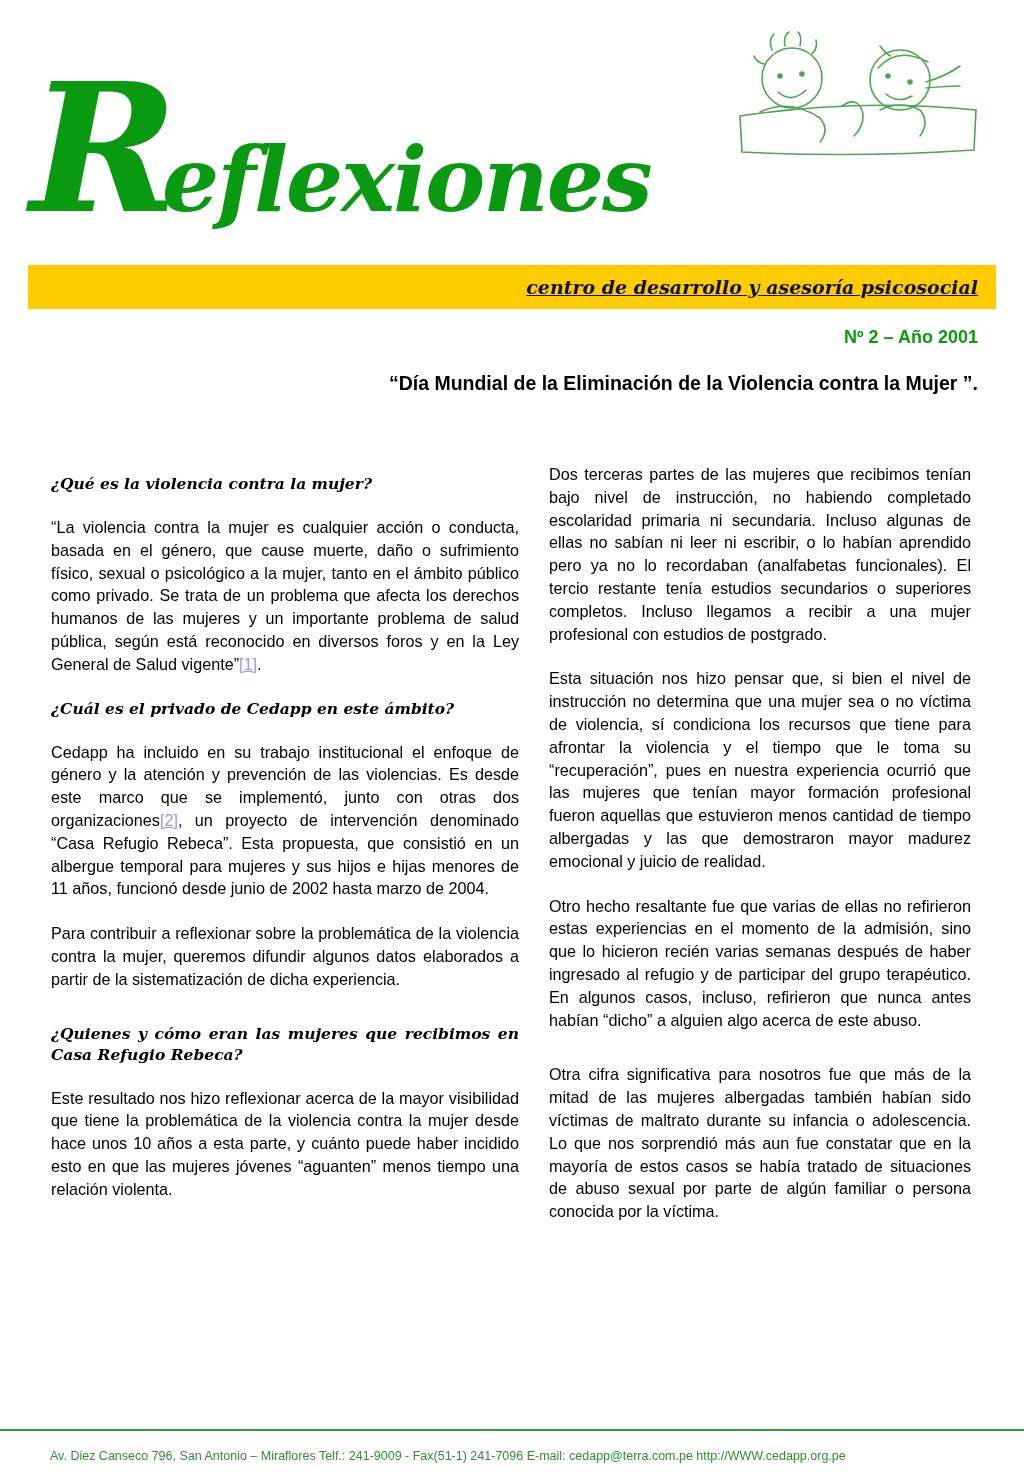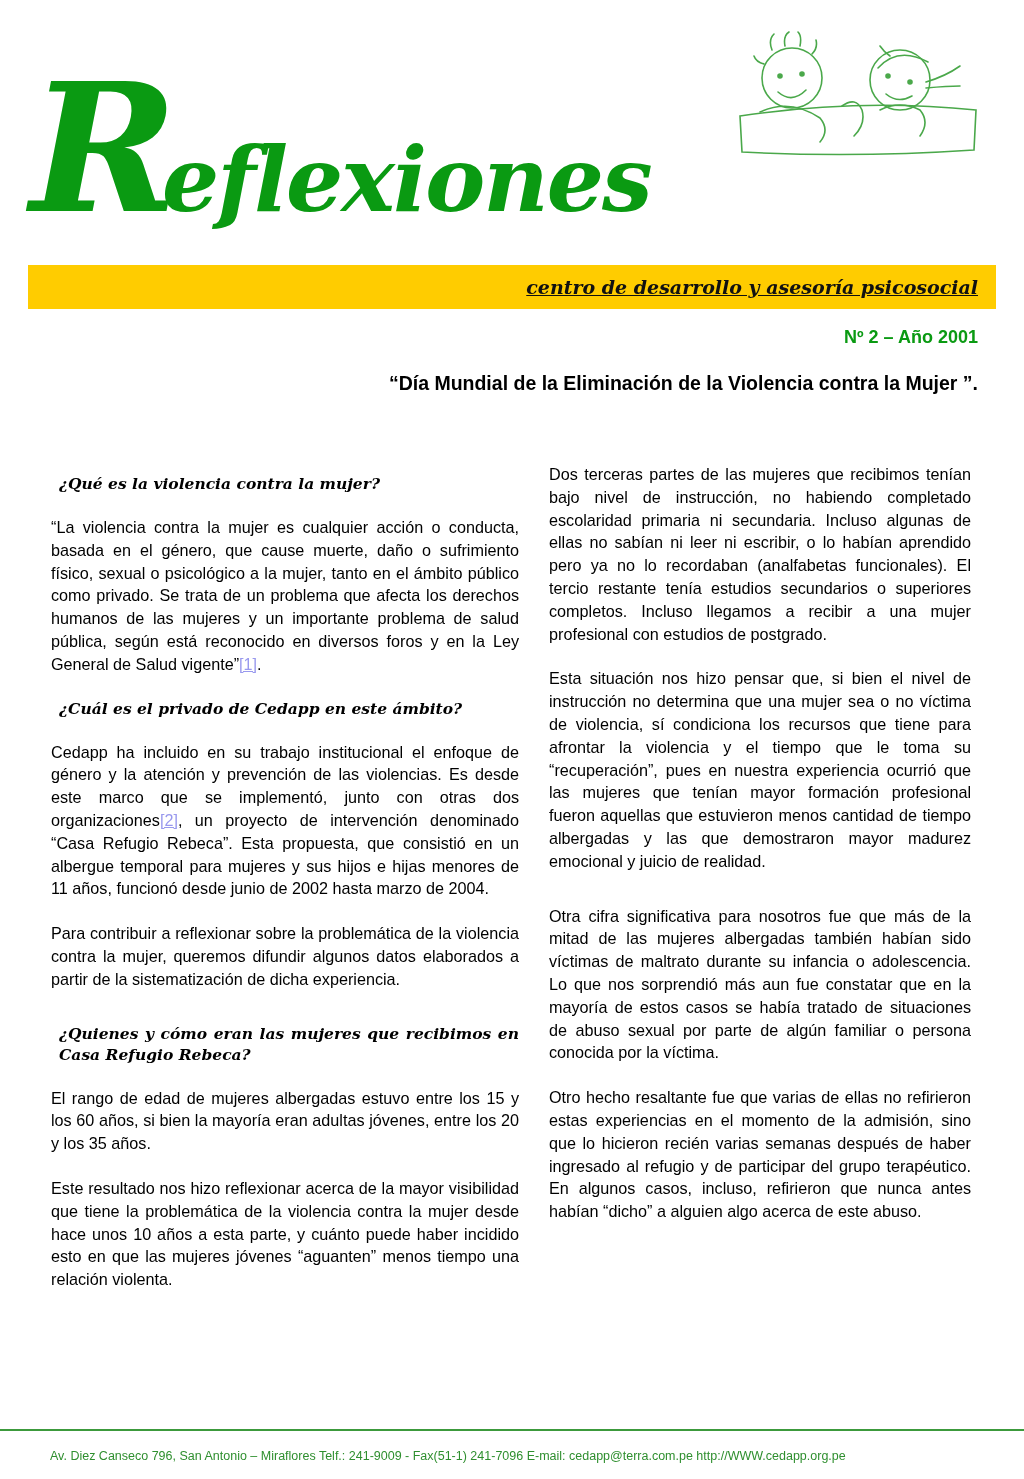--- a/index.html
+++ b/index.html
@@ -15,21 +15,21 @@
     .band { position: absolute; left: 28px; top: 265px; width: 968px; height: 44px; background: #ffcc00; }
     .band-text { position: absolute; right: 18px; top: 11px; font-family: "DejaVu Serif", serif; font-style: italic; font-weight: bold; font-size: 19px; color: #111; text-decoration: underline; }
 
     .issue { position: absolute; right: 46px; top: 327px; font-weight: bold; font-size: 18px; color: #0a9a12; }
     .doc-title { position: absolute; right: 46px; top: 372px; font-weight: bold; font-size: 19.5px; color: #000; }
 
     .col { position: absolute; top: 463px; font-size: 16.2px; line-height: 22.8px; text-align: justify; }
     .col.left { left: 51px; width: 468px; }
     .col.right { left: 549px; width: 422px; }
     .col p { margin: 0 0 22px 0; }
-    .col h3 { margin: 10px 0 22px 8px; font-family: "DejaVu Serif", serif; font-style: italic; font-weight: bold; font-size: 15.5px; line-height: 21px; text-align: justify; }
+    .col h3 { margin: 10px 0 22px 0; font-family: "DejaVu Serif", serif; font-style: italic; font-weight: bold; font-size: 15.5px; line-height: 21px; text-align: justify; }
     .col h3.first { margin-top: 10px; }
     .fn { color: #9999ee; text-decoration: underline; }
 
     .rule { position: absolute; left: 0; top: 1429px; width: 1024px; height: 2px; background: #3c9a3c; }
     .footer { position: absolute; left: 50px; top: 1449px; font-size: 12.5px; color: #2f8f2f; white-space: nowrap; }
   </style>
 </head>
 <body>
 
 <header class="masthead">
@@ -63,25 +63,24 @@
 <div class="issue">Nº 2 – Año 2001</div>
 <h1 class="doc-title" style="margin:0;">“Día Mundial de la Eliminación de la Violencia contra la Mujer ”.</h1>
 
 <section class="col left">
   <h3 class="first">¿Qué es la violencia contra la mujer?</h3>
   <p><span>“La violencia contra la mujer es cualquier acción o conducta, basada en el género, que cause muerte, daño o sufrimiento físico, sexual o psicológico a la mujer, tanto en el ámbito público como privado. Se trata de un problema que afecta los derechos humanos de las mujeres y un importante problema de salud pública, según está reconocido en diversos foros y en la Ley General de Salud vigente”</span><a class="fn">[1]</a><span>.</span></p>
   <h3>¿Cuál es el privado de Cedapp en este ámbito?</h3>
   <p><span>Cedapp ha incluido en su trabajo institucional el enfoque de género y la atención y prevención de las violencias. Es desde este marco que se implementó, junto con otras dos organizaciones</span><a class="fn">[2]</a><span>, un proyecto de intervención denominado “Casa Refugio Rebeca”. Esta propuesta, que consistió en un albergue temporal para mujeres y sus hijos e hijas menores de 11 años, funcionó desde junio de 2002 hasta marzo de 2004.</span></p>
   <p>Para contribuir a reflexionar sobre la problemática de la violencia contra la mujer, queremos difundir algunos datos elaborados a partir de la sistematización de dicha experiencia.</p>
   <h3 style="margin-top:32px;">¿Quienes y cómo eran las mujeres que recibimos en Casa Refugio Rebeca?</h3>
-  <p>El rango de edad de mujeres albergadas estuvo entre los 15 y los 60 años, si bien la mayoría eran adultas jóvenes, entre los 20 y los 35 años.</p>
   <p>Este resultado nos hizo reflexionar acerca de la mayor visibilidad que tiene la problemática de la violencia contra la mujer desde hace unos 10 años a esta parte, y cuánto puede haber incidido esto en que las mujeres jóvenes “aguanten” menos tiempo una relación violenta.</p>
 </section>
 
 <section class="col right">
   <p>Dos terceras partes de las mujeres que recibimos tenían bajo nivel de instrucción, no habiendo completado escolaridad primaria ni secundaria. Incluso algunas de ellas no sabían ni leer ni escribir, o lo habían aprendido pero ya no lo recordaban (analfabetas funcionales). El tercio restante tenía estudios secundarios o superiores completos. Incluso llegamos a recibir a una mujer profesional con estudios de postgrado.</p>
   <p>Esta situación nos hizo pensar que, si bien el nivel de instrucción no determina que una mujer sea o no víctima de violencia, sí condiciona los recursos que tiene para afrontar la violencia y el tiempo que le toma su “recuperación”, pues en nuestra experiencia ocurrió que las mujeres que tenían mayor formación profesional fueron aquellas que estuvieron menos cantidad de tiempo albergadas y las que demostraron mayor madurez emocional y juicio de realidad.</p>
+  <p>Otro hecho resaltante fue que varias de ellas no refirieron estas experiencias en el momento de la admisión, sino que lo hicieron recién varias semanas después de haber ingresado al refugio y de participar del grupo terapéutico. En algunos casos, incluso, refirieron que nunca antes habían “dicho” a alguien algo acerca de este abuso.</p>
   <p style="margin-top:32px;">Otra cifra significativa para nosotros fue que más de la mitad de las mujeres albergadas también habían sido víctimas de maltrato  durante su infancia o adolescencia. Lo que nos sorprendió más aun fue constatar que en la mayoría de estos casos se había tratado de situaciones de abuso sexual por parte de algún familiar o persona conocida por la víctima.</p>
-  <p>Otro hecho resaltante fue que varias de ellas no refirieron estas experiencias en el momento de la admisión, sino que lo hicieron recién varias semanas después de haber ingresado al refugio y de participar del grupo terapéutico. En algunos casos, incluso, refirieron que nunca antes habían “dicho” a alguien algo acerca de este abuso.</p>
 </section>
 
 <div class="rule"></div>
 <div class="footer">Av. Diez Canseco 796, San Antonio – Miraflores Telf.: 241-9009 - Fax(51-1) 241-7096  E-mail: cedapp@terra.com.pe http://WWW.cedapp.org.pe</div>
 
 </body></html>

